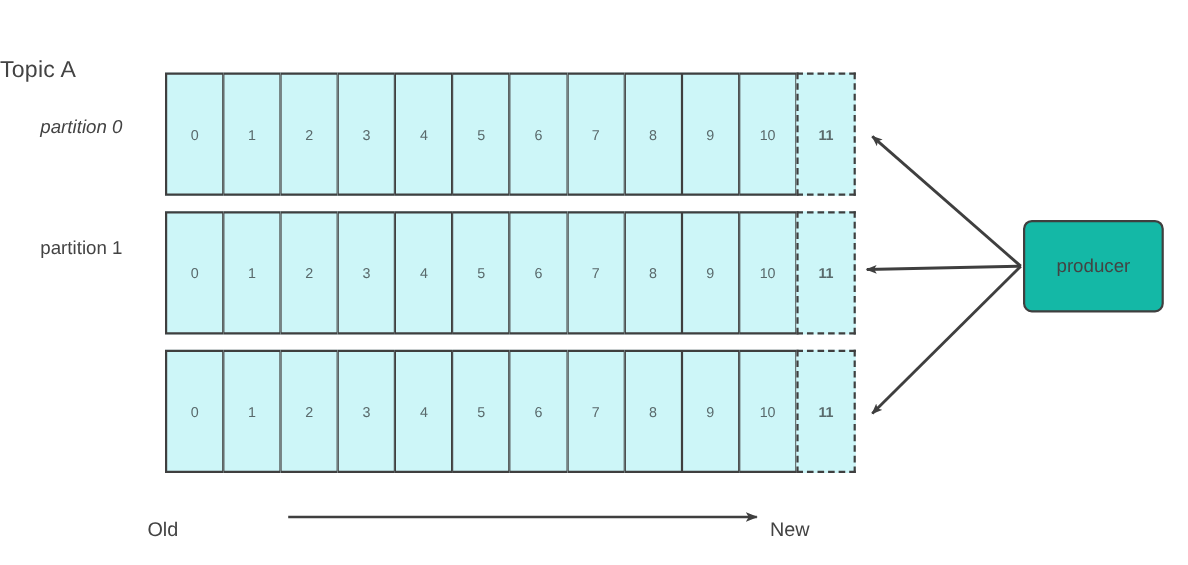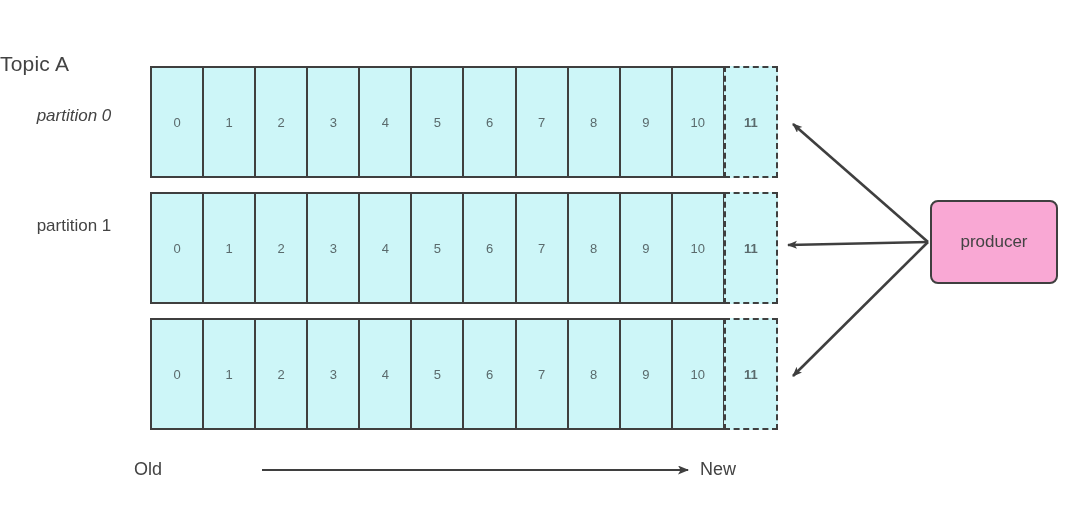--- a/index.html
+++ b/index.html
@@ -78,21 +78,21 @@
   .partition-label.p1 { top: 216px; }
   .partition-label.p2 { top: 358px; }
 
   
   .producer-box {
     position: absolute;
     left: 930px;
     top: 200px;
     width: 128px;
     height: 84px;
-    background: #f9a8d4;
+    background: #14b8a6;
     border: 2px solid #3f3f3f;
     border-radius: 8px;
     box-sizing: border-box;
     display: flex;
     align-items: center;
     justify-content: center;
     font-size: 17px;
     color: #434343;
   }
 
@@ -104,21 +104,21 @@
     width: 1080px;
     height: 514px;
     pointer-events: none;
   }
 
   
   .time-label {
     position: absolute;
     font-size: 18px;
     color: #434343;
-    top: 459px;
+    top: 471px;
   }
   .time-label.old { left: 134px; }
   .time-label.new { left: 700px; }
 
   
   .watermark {
     position: absolute;
     left: 886px;
     top: 448px;
     display: flex;

